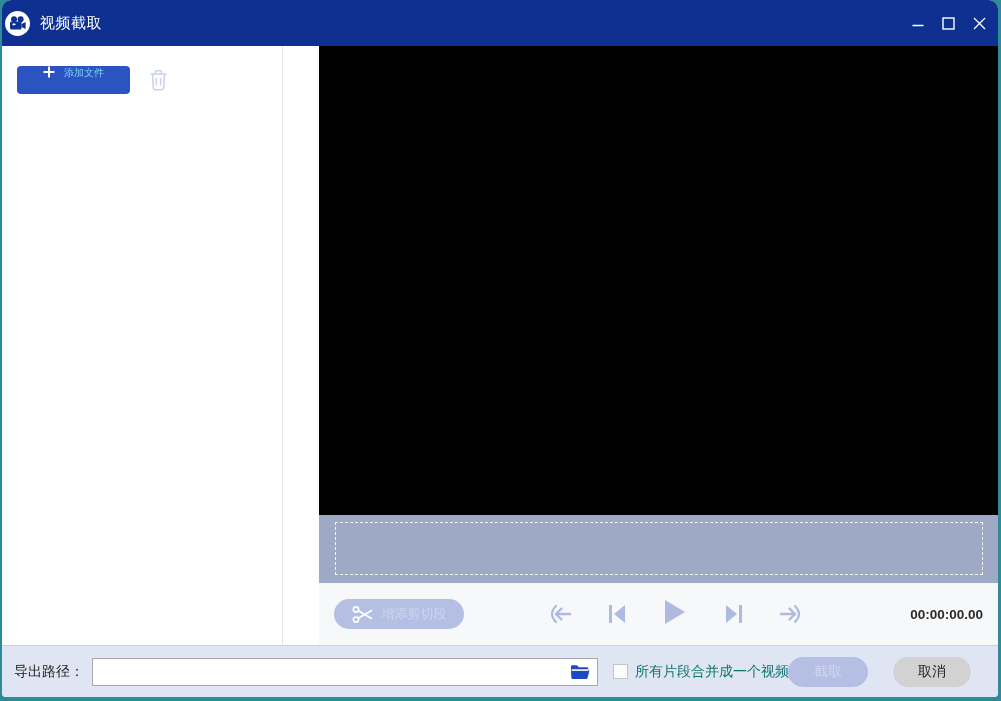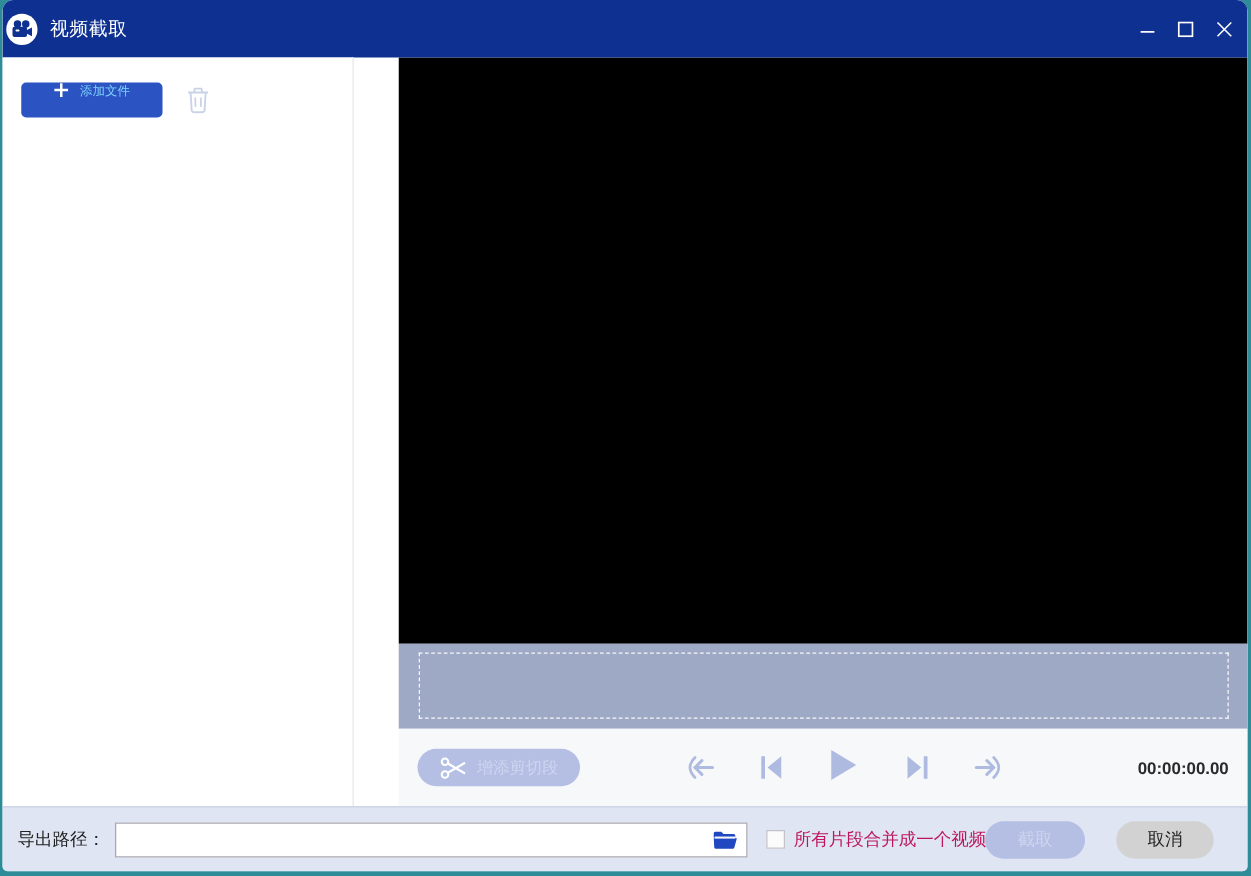--- a/index.html
+++ b/index.html
@@ -82,21 +82,21 @@
     border-top:1px solid #CAD1E3;position:relative;
   }
   .export-label{position:absolute;left:12px;top:0;height:52px;display:flex;align-items:center;color:#222;font-size:14px;font-family:Liberation Mono, monospace;}
   .path-wrap{position:absolute;left:90px;top:12px;width:506px;height:28px;background:#fff;border:1px solid #A8A8B0;}
   .path-input{
     position:absolute;left:0;top:0;width:474px;height:26px;border:none;outline:none;
     padding:0 6px;font-size:13px;font-family:inherit;background:transparent;
   }
   .folderbtn{position:absolute;right:3px;top:2px;width:28px;height:22px;background:none;border:none;cursor:pointer;display:flex;align-items:center;justify-content:center;padding:0;}
   .checkbox{position:absolute;left:611px;top:18px;width:15px;height:15px;background:#FBFBFC;border:1px solid #C4C4C8;cursor:pointer;}
-  .check-label{position:absolute;left:633px;top:0;height:52px;display:flex;align-items:center;color:#be185d;font-size:14px;cursor:pointer;}
+  .check-label{position:absolute;left:633px;top:0;height:52px;display:flex;align-items:center;color:#0f766e;font-size:14px;cursor:pointer;}
   .btn-capture{
     position:absolute;left:786px;top:11px;width:80px;height:30px;border:none;border-radius:15px;
     background:var(--disabled-button);color:var(--disabled-text);font-size:14px;font-family:inherit;
   }
   .btn-cancel{
     position:absolute;left:891px;top:11px;width:78px;height:30px;border:none;border-radius:15px;
     background:var(--cancel-button);color:#252525;font-size:14px;font-family:inherit;cursor:pointer;
   }
 </style>
 </head>

